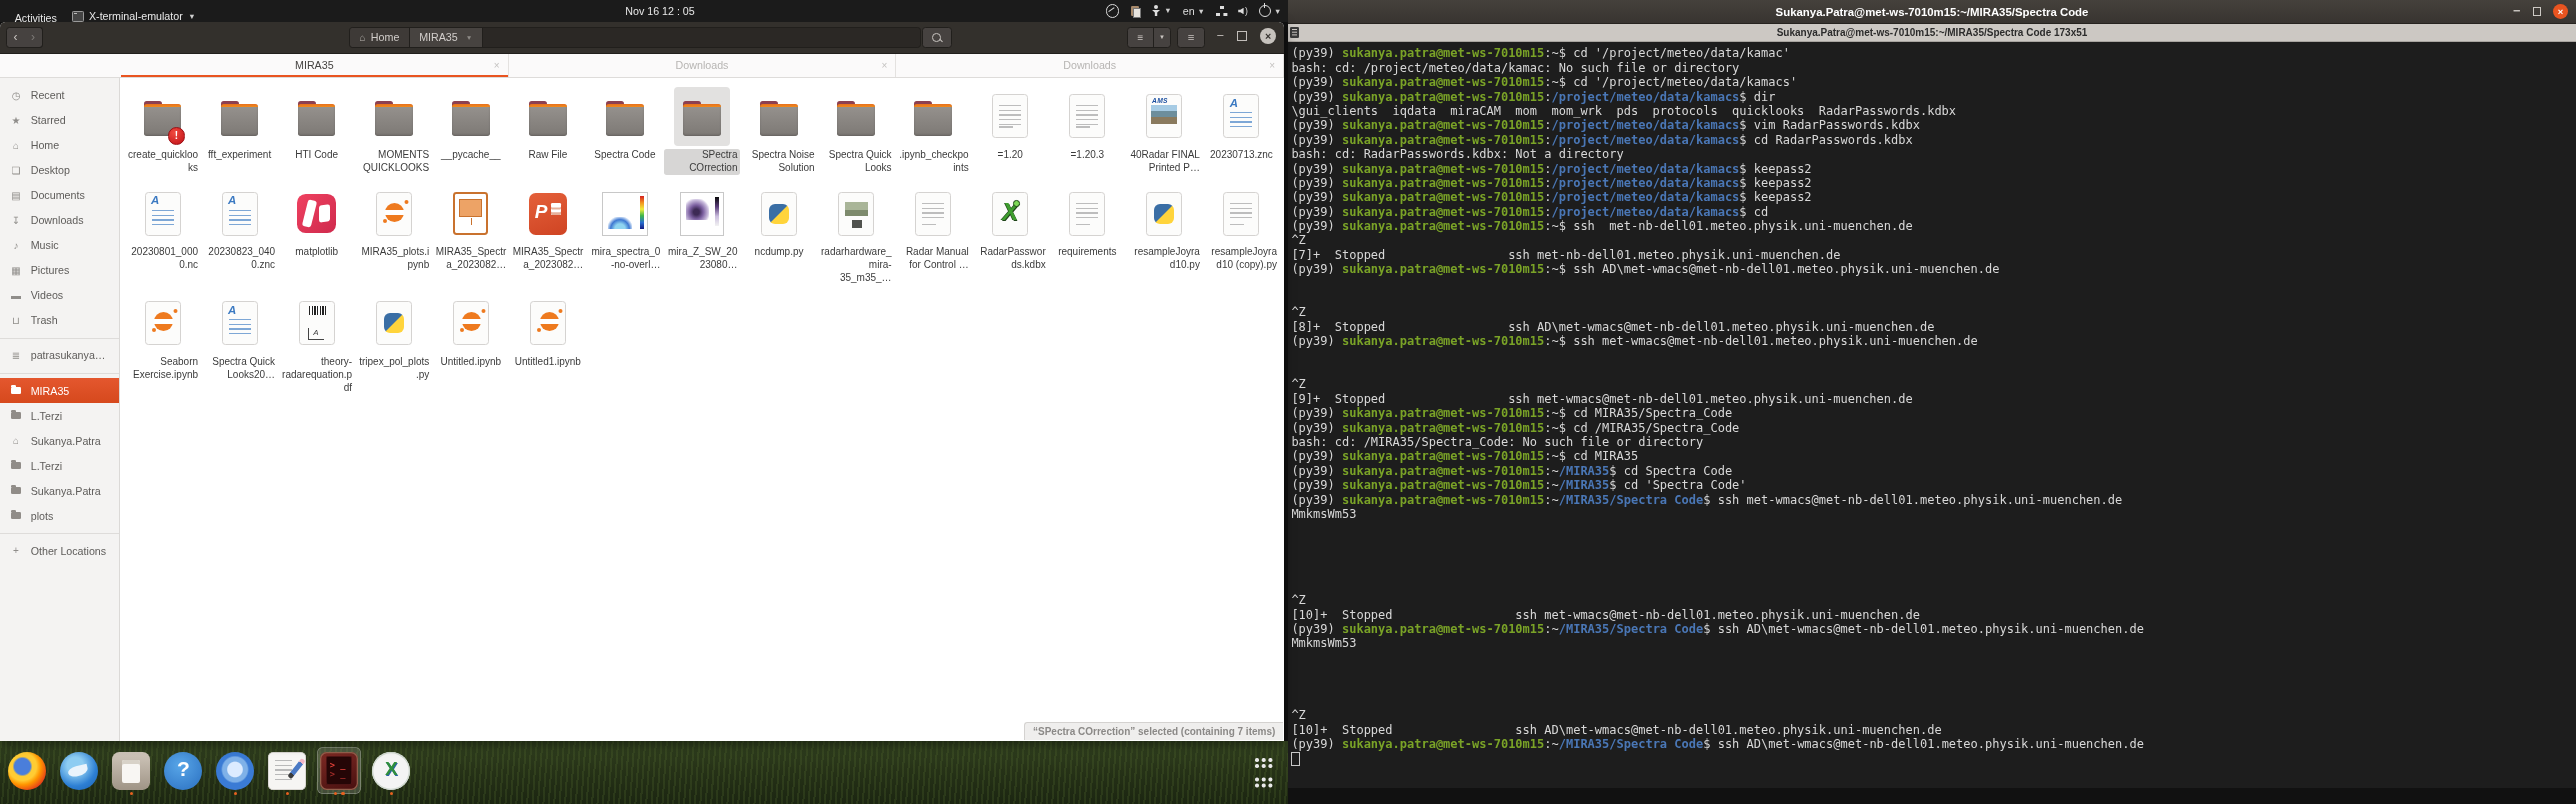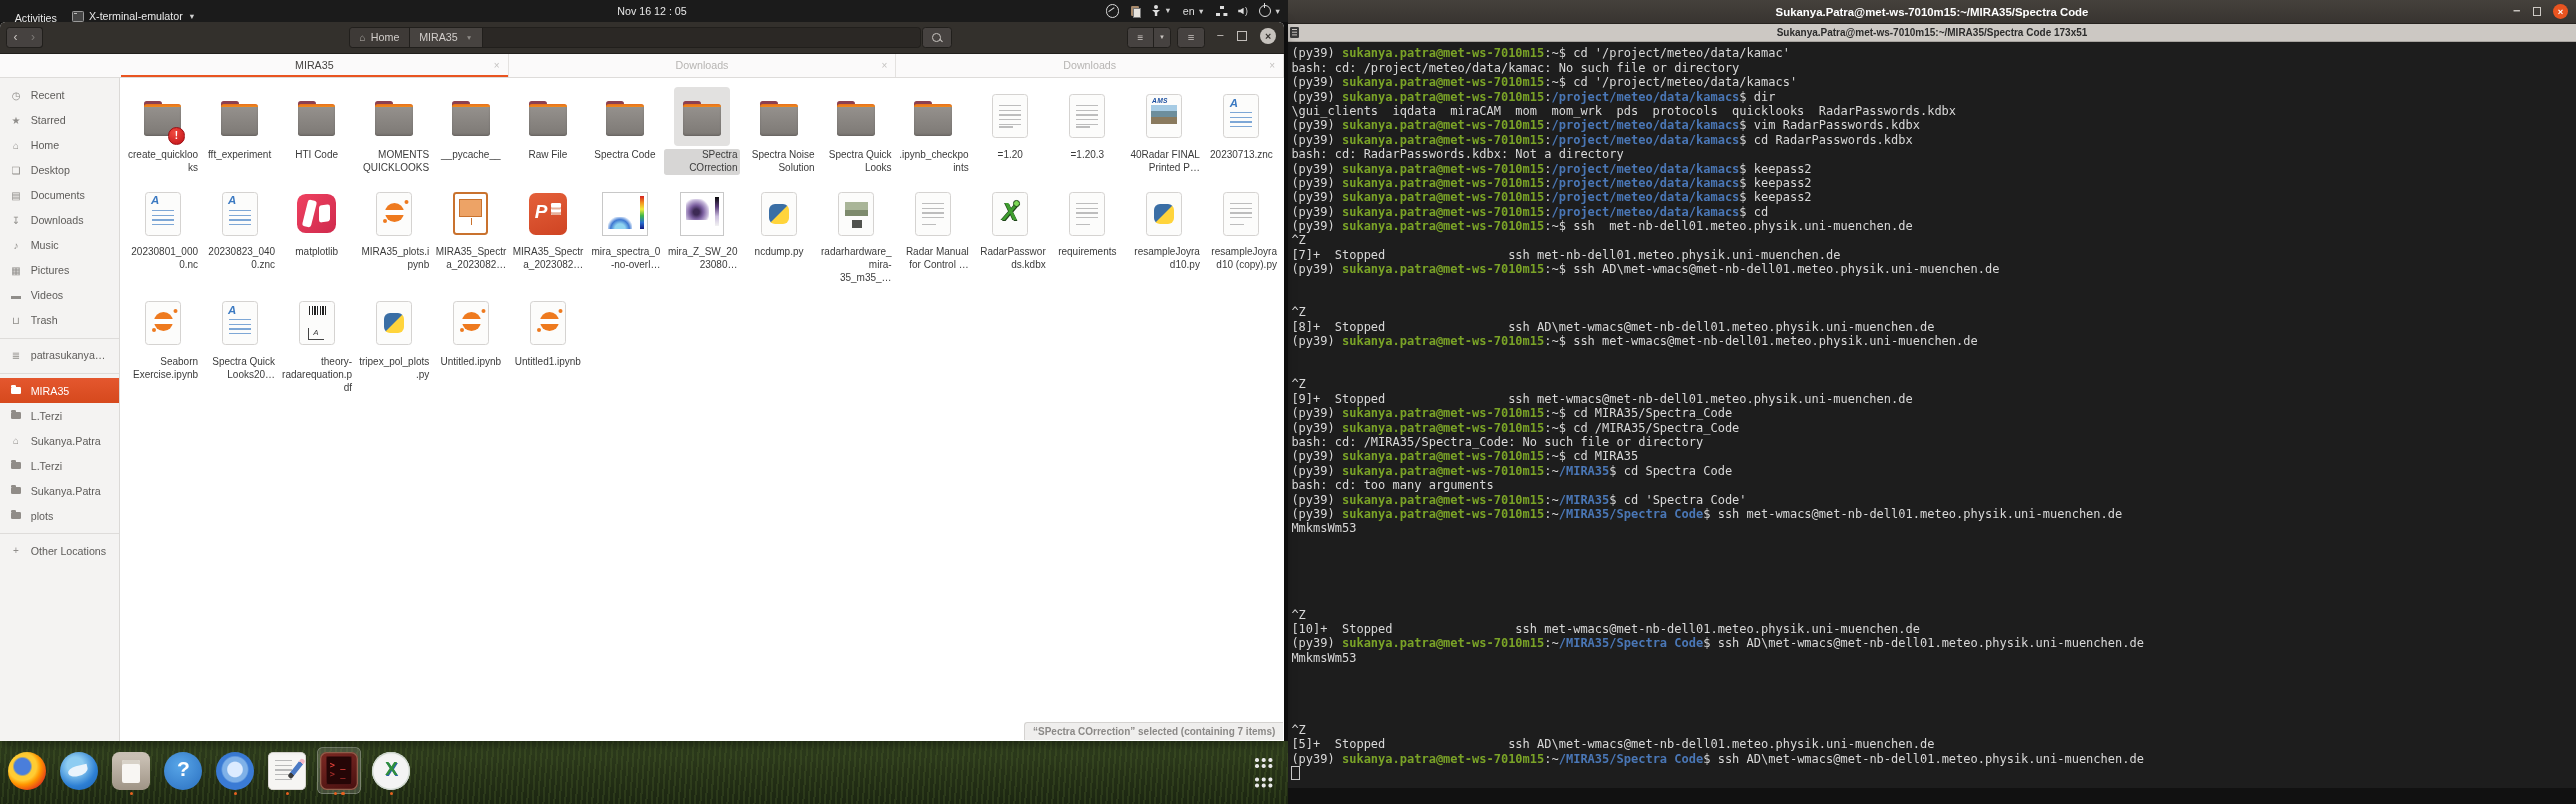--- a/index.html
+++ b/index.html
@@ -8,21 +8,21 @@
 
   
   .topbar{position:absolute;left:0;top:0;width:1288px;height:22px;background:#1b1b1b;color:#e8e8e8;
           display:flex;align-items:center;font-size:10.7px;z-index:30;}
   .tb-left{display:flex;align-items:flex-start;gap:12px;padding-left:12px;margin-top:13px;}
   .tb-activities{padding:1.3px 2.7px;}
   .tb-app{display:flex;align-items:center;gap:5.4px;}
   .tb-appicon{width:10px;height:8.7px;border:0.7px solid #9a9a9a;border-radius:1.3px;background:#444;position:relative;}
   .tb-appicon::before{content:"";position:absolute;left:1.3px;top:1.3px;width:3.4px;height:1.3px;background:#bbb;}
   .tb-caret{font-size:7.4px;color:#cfcfcf;}
-  .tb-clock{position:absolute;left:0;width:1208px;text-align:center;pointer-events:none;padding-left:48px;}
+  .tb-clock{position:absolute;left:8px;width:1208px;text-align:center;pointer-events:none;padding-left:48px;}
   .tb-right{position:absolute;right:6.7px;top:0;height:22px;display:flex;align-items:center;gap:11.4px;}
   .tb-ic{color:#dedede;display:flex;align-items:center;gap:2.7px;}
   .ic-slashcircle{width:11.4px;height:11.4px;border:1.3px solid #ddd;border-radius:50%;position:relative;}
   .ic-slashcircle::before{content:"";position:absolute;left:0.7px;top:4px;width:7.4px;height:1.3px;background:#ddd;transform:rotate(-35deg);}
   .ic-clipboard{width:8.7px;height:10.7px;background:#a8896a;border-radius:1.3px;position:relative;}
   .ic-clipboard::before{content:"";position:absolute;right:-2px;top:2px;width:6px;height:8px;background:#e8e4de;border:0.7px solid #777;}
   .ic-person{width:10.7px;height:11.4px;position:relative;}
   .ic-person::before{content:"";position:absolute;left:3.4px;top:0;width:4px;height:4px;border-radius:50%;background:#ddd;}
   .ic-person::after{content:"";position:absolute;left:1.3px;top:4.7px;width:8px;height:6px;background:#ddd;
                     clip-path:polygon(0 0,100% 0,65% 40%,65% 100%,35% 100%,35% 40%);}
@@ -701,38 +701,37 @@
         <div class="tline"><span class="tp">(py39) </span><span class="tg">sukanya.patra@met-ws-7010m15</span><span class="tp">:~$ ssh met-wmacs@met-nb-dell01.meteo.physik.uni-muenchen.de</span></div>
         <div class="tline">&nbsp;</div>
         <div class="tline">&nbsp;</div>
         <div class="tline"><span class="tp">^Z</span></div>
         <div class="tline"><span class="tp">[9]+  Stopped                 ssh met-wmacs@met-nb-dell01.meteo.physik.uni-muenchen.de</span></div>
         <div class="tline"><span class="tp">(py39) </span><span class="tg">sukanya.patra@met-ws-7010m15</span><span class="tp">:~$ cd MIRA35/Spectra_Code</span></div>
         <div class="tline"><span class="tp">(py39) </span><span class="tg">sukanya.patra@met-ws-7010m15</span><span class="tp">:~$ cd /MIRA35/Spectra_Code</span></div>
         <div class="tline"><span class="tp">bash: cd: /MIRA35/Spectra_Code: No such file or directory</span></div>
         <div class="tline"><span class="tp">(py39) </span><span class="tg">sukanya.patra@met-ws-7010m15</span><span class="tp">:~$ cd MIRA35</span></div>
         <div class="tline"><span class="tp">(py39) </span><span class="tg">sukanya.patra@met-ws-7010m15</span><span class="tp">:~</span><span class="tb">/MIRA35</span><span class="tp">$ cd Spectra Code</span></div>
-        <div class="tline"><span class="tp">bash: cd: too many arguments</span></div>
         <div class="tline"><span class="tp">(py39) </span><span class="tg">sukanya.patra@met-ws-7010m15</span><span class="tp">:~</span><span class="tb">/MIRA35</span><span class="tp">$ cd 'Spectra Code'</span></div>
         <div class="tline"><span class="tp">(py39) </span><span class="tg">sukanya.patra@met-ws-7010m15</span><span class="tp">:~</span><span class="tb">/MIRA35/Spectra Code</span><span class="tp">$ ssh met-wmacs@met-nb-dell01.meteo.physik.uni-muenchen.de</span></div>
         <div class="tline"><span class="tp">MmkmsWm53</span></div>
         <div class="tline">&nbsp;</div>
         <div class="tline">&nbsp;</div>
         <div class="tline">&nbsp;</div>
         <div class="tline">&nbsp;</div>
         <div class="tline">&nbsp;</div>
         <div class="tline"><span class="tp">^Z</span></div>
         <div class="tline"><span class="tp">[10]+  Stopped                 ssh met-wmacs@met-nb-dell01.meteo.physik.uni-muenchen.de</span></div>
         <div class="tline"><span class="tp">(py39) </span><span class="tg">sukanya.patra@met-ws-7010m15</span><span class="tp">:~</span><span class="tb">/MIRA35/Spectra Code</span><span class="tp">$ ssh AD\met-wmacs@met-nb-dell01.meteo.physik.uni-muenchen.de</span></div>
         <div class="tline"><span class="tp">MmkmsWm53</span></div>
         <div class="tline">&nbsp;</div>
         <div class="tline">&nbsp;</div>
         <div class="tline">&nbsp;</div>
         <div class="tline">&nbsp;</div>
         <div class="tline"><span class="tp">^Z</span></div>
-        <div class="tline"><span class="tp">[5]+  Stopped                 ssh AD\met-wmacs@met-nb-dell01.meteo.physik.uni-muenchen.de</span></div>
+        <div class="tline"><span class="tp">[10]+  Stopped                 ssh AD\met-wmacs@met-nb-dell01.meteo.physik.uni-muenchen.de</span></div>
         <div class="tline"><span class="tp">(py39) </span><span class="tg">sukanya.patra@met-ws-7010m15</span><span class="tp">:~</span><span class="tb">/MIRA35/Spectra Code</span><span class="tp">$ ssh AD\met-wmacs@met-nb-dell01.meteo.physik.uni-muenchen.de</span></div>
         <div class="tline"><span class="tcur"></span></div>
       </div>
   </div>
 
 </div>
 
 
 </body></html>

